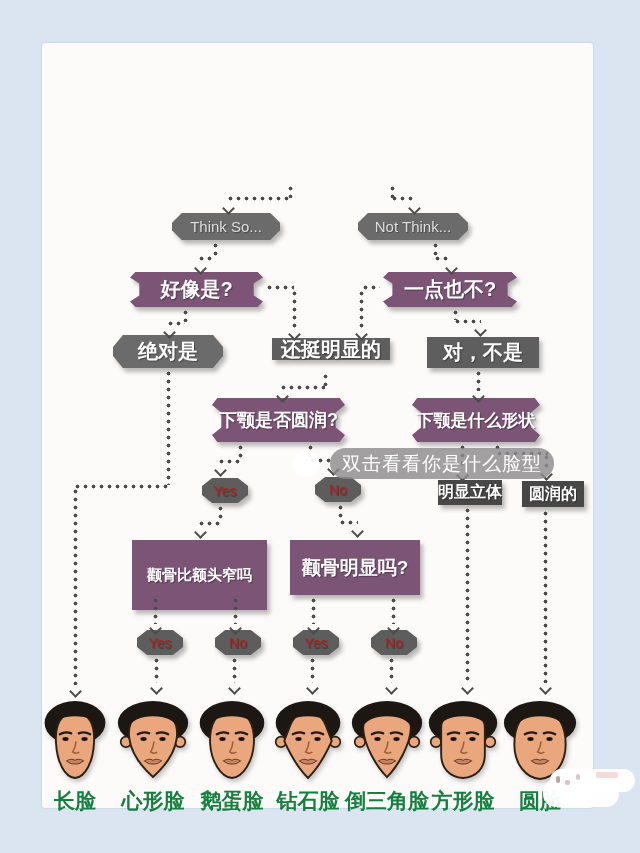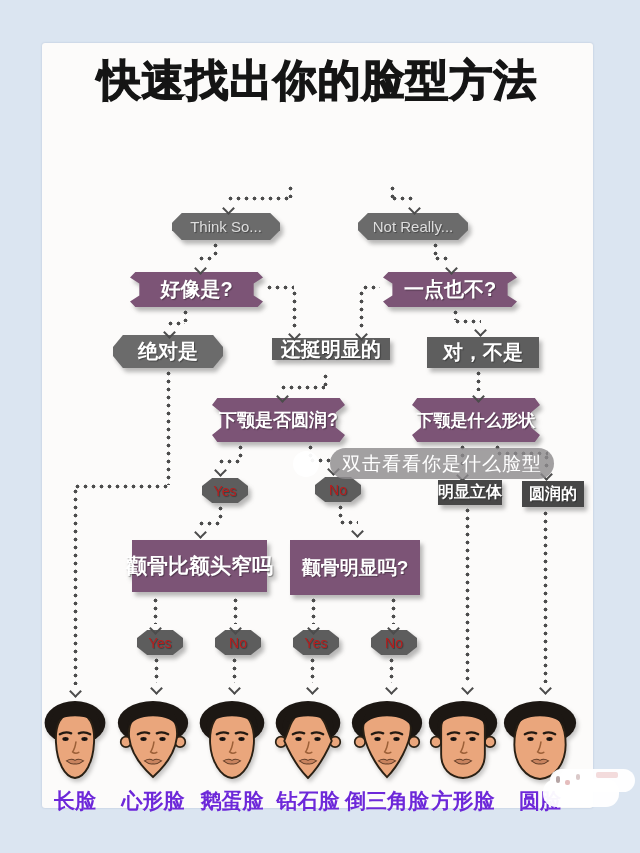--- a/index.html
+++ b/index.html
@@ -32,44 +32,43 @@
   .vd{position:absolute;width:5px;background-image:radial-gradient(circle at 2.5px 2.5px,var(--dot) 1.7px,rgba(0,0,0,0) 2.2px);background-size:5px 8px;background-repeat:repeat-y;}
   .hd{position:absolute;height:5px;background-image:radial-gradient(circle at 2.5px 2.5px,var(--dot) 1.7px,rgba(0,0,0,0) 2.2px);background-size:8px 5px;background-repeat:repeat-x;}
   .ar{position:absolute;width:7px;height:7px;border-right:2px solid var(--dot);border-bottom:2px solid var(--dot);transform:rotate(45deg);}
   .hint-pill{position:absolute;left:330px;top:448px;width:224px;height:31px;border-radius:16px;
         background:rgba(142,139,141,.82);display:flex;align-items:center;justify-content:center;
         color:#fff;font-size:19px;font-weight:500;letter-spacing:1px;white-space:nowrap;z-index:30;}
   .hint-circle{position:absolute;left:293px;top:451px;width:26px;height:26px;border-radius:50%;
         background:rgba(255,255,255,.95);z-index:30;}
   .face-col{position:absolute;top:697px;width:84px;text-align:center;}
   .face-col svg{filter:drop-shadow(2px 3px 2px rgba(0,0,0,.22));}
-  .face-label{font-size:21px;font-weight:bold;color:#6d28d9;margin-top:0px;white-space:nowrap;}
+  .face-label{font-size:21px;font-weight:bold;color:#15803d;margin-top:0px;white-space:nowrap;}
   .wm-blob{position:absolute;background:rgba(255,255,255,.96);z-index:40;}
   .blob-a{left:550px;top:769px;width:85px;height:23px;border-radius:12px;}
   .blob-b{left:543px;top:779px;width:76px;height:28px;border-radius:13px;}
   .speck{position:absolute;z-index:41;border-radius:2px;}
   .account-wm{position:absolute;left:437px;top:811px;font-size:17px;letter-spacing:1px;
         color:rgba(255,255,255,.85);text-shadow:0 0 2px rgba(160,170,190,.5);white-space:nowrap;z-index:45;}
 </style>
 </head>
 <body>
 
 <div class="stage">
   <div class="card"></div>
-  <div class="title">快速找出你的脸型方法</div>
 
 
   <div class="node gray-chamfer" style="left:172px;top:213px;width:108px;height:27px;font-size:15px">
     <div class="shape"></div>
     <span class="ntext" style="font-weight:normal;color:#dedede">Think So...</span>
   </div>
 
   <div class="node gray-chamfer" style="left:358px;top:213px;width:110px;height:27px;font-size:15px">
     <div class="shape"></div>
-    <span class="ntext" style="font-weight:normal;color:#dedede">Not Really...</span>
+    <span class="ntext" style="font-weight:normal;color:#dedede">Not Think...</span>
   </div>
 
   <div class="node purple-tab" style="left:130px;top:272px;width:133px;height:35px;font-size:20px">
     <div class="shape"></div>
     <span class="ntext">好像是?</span>
   </div>
 
   <div class="node purple-tab" style="left:383px;top:272px;width:134px;height:35px;font-size:20px">
     <div class="shape"></div>
     <span class="ntext">一点也不?</span>
@@ -113,21 +112,21 @@
   <div class="node dark-rect" style="left:438px;top:480px;width:64px;height:25px;font-size:16px">
     <div class="shape"></div>
     <span class="ntext">明显立体</span>
   </div>
 
   <div class="node dark-rect" style="left:522px;top:481px;width:62px;height:26px;font-size:16px">
     <div class="shape"></div>
     <span class="ntext">圆润的</span>
   </div>
 
-  <div class="node purple-rect" style="left:132px;top:540px;width:135px;height:52px;font-size:21px">
+  <div class="node purple-rect" style="left:132px;top:540px;width:135px;height:70px;font-size:15px">
     <div class="shape"></div>
     <span class="ntext">颧骨比额头窄吗</span>
   </div>
 
   <div class="node purple-rect" style="left:290px;top:540px;width:130px;height:55px;font-size:19px">
     <div class="shape"></div>
     <span class="ntext">颧骨明显吗?</span>
   </div>
 
   <div class="node octagon" style="left:137px;top:630px;width:46px;height:25px;font-size:14px">

